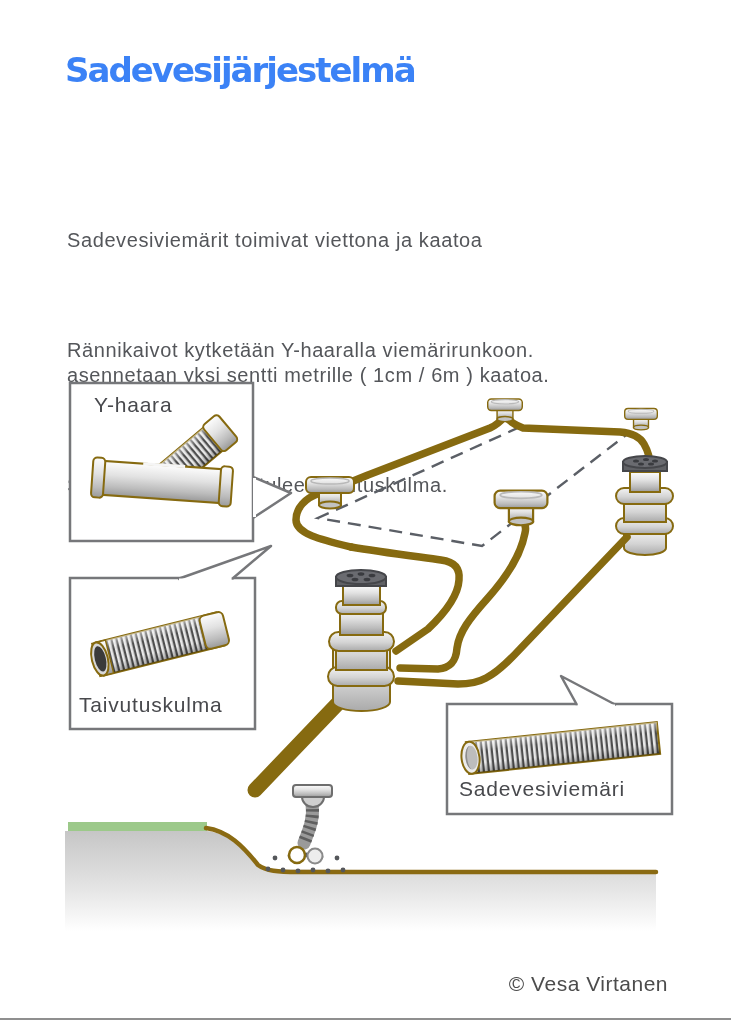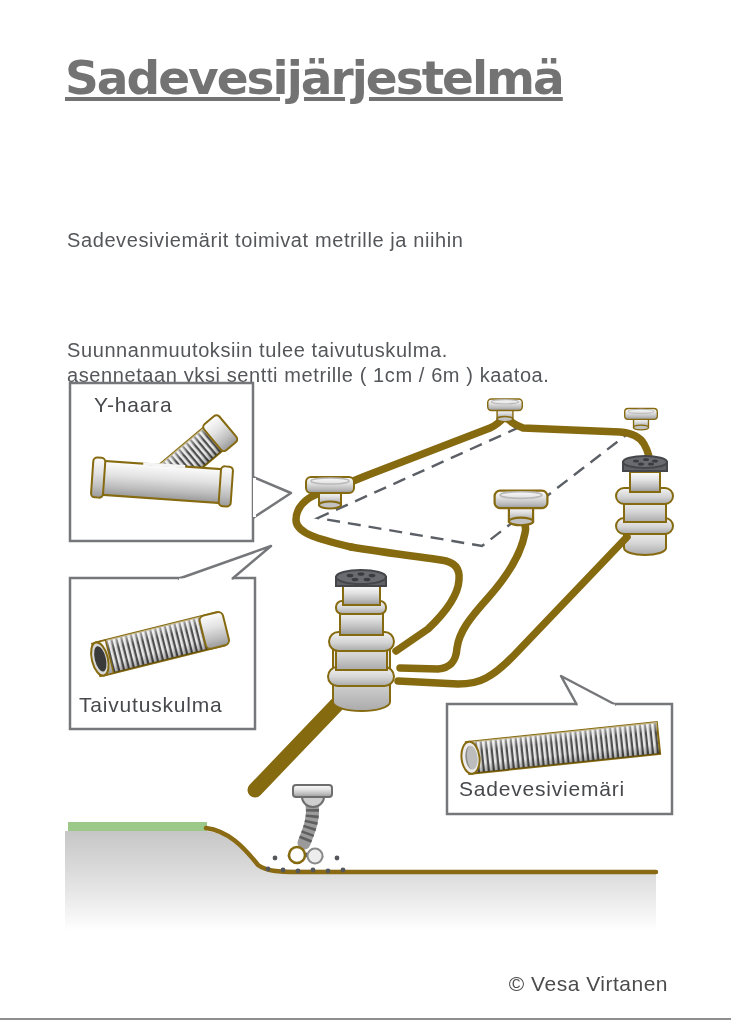--- a/index.html
+++ b/index.html
@@ -1,41 +1,42 @@
 <!DOCTYPE html>
 <html><head>
 <meta charset="utf-8">
 <style>
   html,body{margin:0;padding:0;background:#fff;}
   #page{position:relative;width:731px;height:1023px;background:#ffffff;overflow:hidden;
         font-family:"Liberation Sans",sans-serif;}
   .abs{position:absolute;}
   #title{left:65px;top:50px;font-family:"DejaVu Sans",sans-serif;font-weight:bold;
-         font-size:47px;letter-spacing:-2px;color:#737373;white-space:nowrap;text-decoration:underline;}
+         font-size:34px;letter-spacing:-2px;color:#3b82f6;white-space:nowrap;}
   .para{left:67px;color:#54565a;font-size:20px;letter-spacing:0.6px;line-height:45px;white-space:pre;}
   #para1{top:128px;}
   #para2{top:238px;}
   #copyright{right:63px;top:972px;font-size:21px;color:#4c4c4c;letter-spacing:0.5px;margin-left:23px;}
   #bottom-line{left:0;top:1018px;width:731px;border-top:2px solid #8f8f8f;height:0;}
   svg text{font-family:"Liberation Sans",sans-serif;}
   .callout-label{font-size:21px;fill:#48494d;letter-spacing:0.8px;}
 </style>
 </head>
 <body>
 
 <div id="page">
 
   <div id="title" class="abs">Sadevesijärjestelmä</div>
 
   <div id="para1" class="abs para">
-    <div>Sadevesiviemärit toimivat metrille ja niihin</div>
+    <div>Sadevesiviemärit toimivat viettona ja kaatoa</div>
     <div>asennetaan yksi sentti metrille ( 1cm / 6m ) kaatoa.</div>
   </div>
 
   <div id="para2" class="abs para">
+    <div>Rännikaivot kytketään Y-haaralla viemärirunkoon.</div>
     <div>Suunnanmuutoksiin tulee taivutuskulma.</div>
   </div>
 
   <svg class="abs" style="left:0;top:0" width="731" height="1023" viewBox="0 0 731 1023">
     <defs>
       <linearGradient id="metalV" x1="0" y1="0" x2="0" y2="1">
         <stop offset="0" stop-color="#fdfdfd"></stop>
           <stop offset="0.4" stop-color="#e2e2e2"></stop>
         <stop offset="0.75" stop-color="#bcbcbc"></stop>
           <stop offset="1" stop-color="#999999"></stop>

